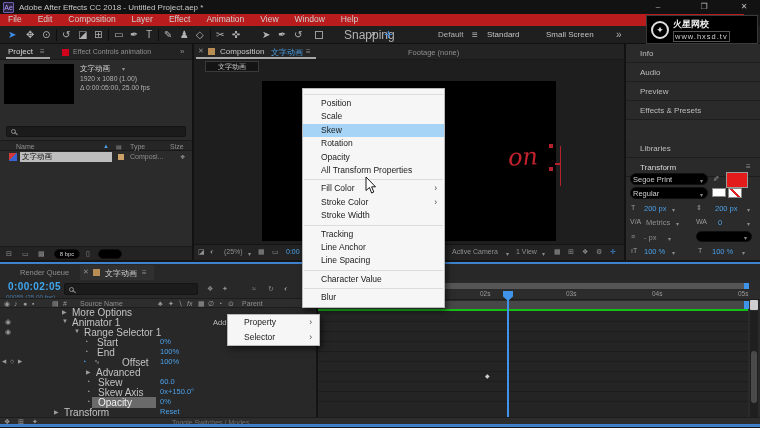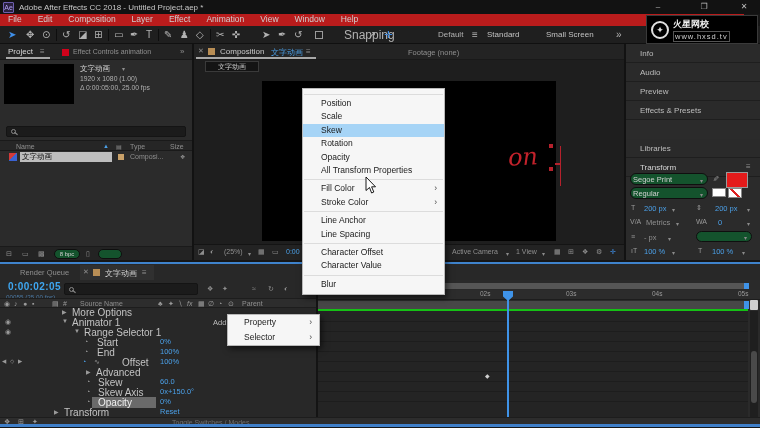--- a/index.html
+++ b/index.html
@@ -32,21 +32,21 @@
   
   .ctx{left:302px;top:88px;width:143px;background:#f6f6f6;border:1px solid #b9b9b9;box-shadow:2px 3px 6px rgba(0,0,0,.55);padding:3px 0;z-index:50}
   .ctx .mi{height:13.4px;line-height:13.4px;padding-left:18px;color:#1a1a1a;font-size:8.5px;position:relative}
   .ctx .mi.hl{background:#a6d4f6}
   .ctx .sep{height:1px;background:#dcdcdc;margin:2px 1px}
   .subarrow{position:absolute;right:7px;top:0;color:#444}
   .submenu{left:227px;top:314px;width:93px;background:#f6f6f6;border:1px solid #b9b9b9;box-shadow:2px 3px 6px rgba(0,0,0,.55);z-index:60}
   .submenu .mi{height:15px;line-height:15px;padding-left:16px;color:#1a1a1a;font-size:8.5px;position:relative}
   
   .rhead{position:absolute;left:0;width:134px;height:19px;line-height:19px;padding-left:14px;color:#bdbdbd;border-bottom:1px solid #1e1e1e;font-size:8px;background:#2a2a2a}
-  .inbox{background:#14532d;border:1px solid #0f0f0f;border-radius:6px;color:#cfcfcf}
+  .inbox{background:#000000;border:1px solid #0f0f0f;border-radius:6px;color:#cfcfcf}
   .car{position:absolute;color:#8a8a8a;font-size:6px}
   
   .tl{left:0;top:262px;width:760px;height:163px;background:#282828;border-top:2px solid #3f83cc}
   .trowlbl{font-size:10px;color:#c3c3c3}
   .tval{position:absolute;left:160px;top:0;font-size:7.5px;color:#4ba0e8}
   .sw{position:absolute;font-size:7px;color:#9a9a9a;top:1px}
   .rowline{position:absolute;left:318px;width:430px;height:1px;background:#1d1d1d}
   .rul{position:absolute;top:0;font-size:6.5px;color:#9a9a9a}
   .cursor{z-index:90}
 </style>
@@ -392,25 +392,26 @@
   <div class="sep"></div>
   <div class="mi">Position</div>
   <div class="mi">Scale</div>
   <div class="mi hl">Skew</div>
   <div class="mi">Rotation</div>
   <div class="mi">Opacity</div>
   <div class="mi">All Transform Properties</div>
   <div class="sep"></div>
   <div class="mi"><span>Fill Color</span><span class="subarrow">›</span></div>
   <div class="mi"><span>Stroke Color</span><span class="subarrow">›</span></div>
+  <div class="mi">Stroke Width</div>
   <div class="sep"></div>
+  <div class="mi">Tracking</div>
   <div class="mi">Line Anchor</div>
   <div class="mi">Line Spacing</div>
   <div class="sep"></div>
-  <div class="mi">Character Offset</div>
   <div class="mi">Character Value</div>
   <div class="sep"></div>
   <div class="mi">Blur</div>
 </div>
 
 <div class="abs submenu">
   <div class="mi"><span>Property</span><span class="subarrow">›</span></div>
   <div class="mi"><span>Selector</span><span class="subarrow">›</span></div>
 </div>
 

